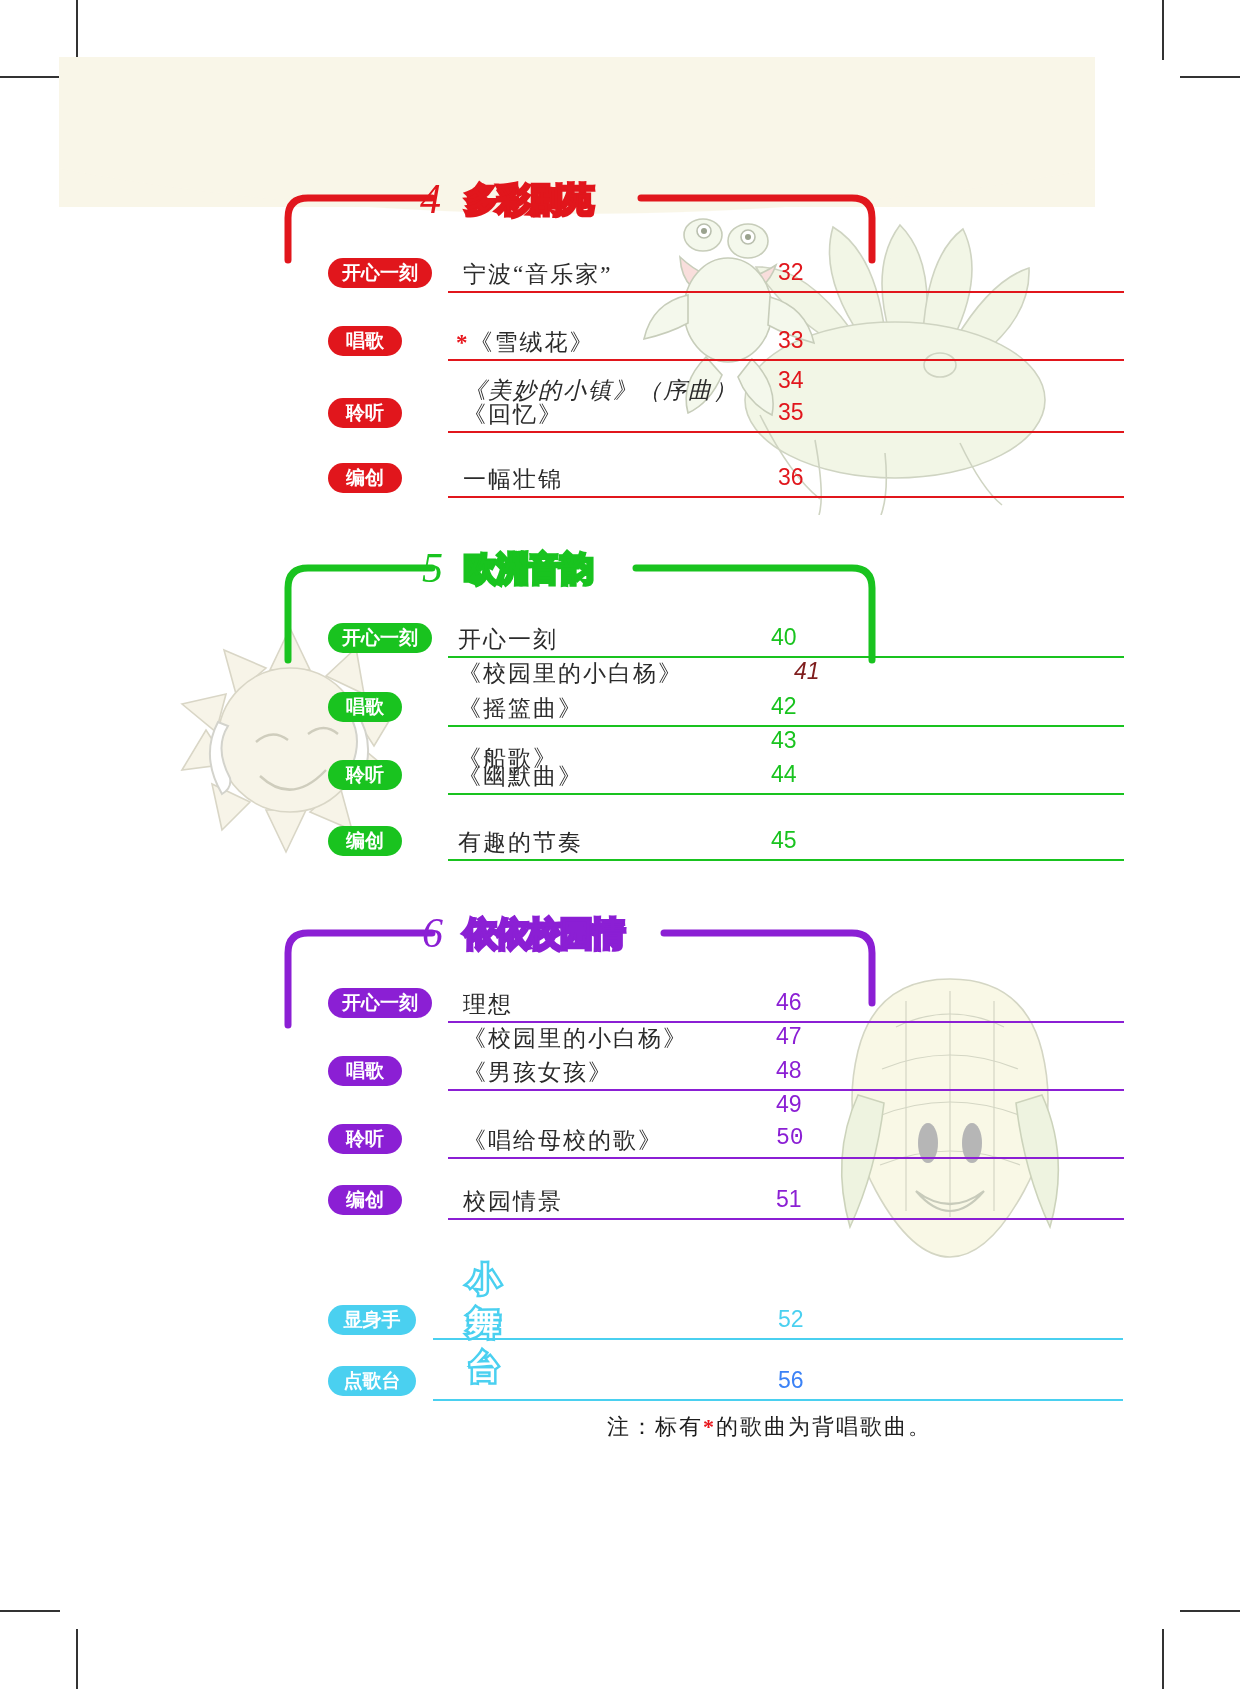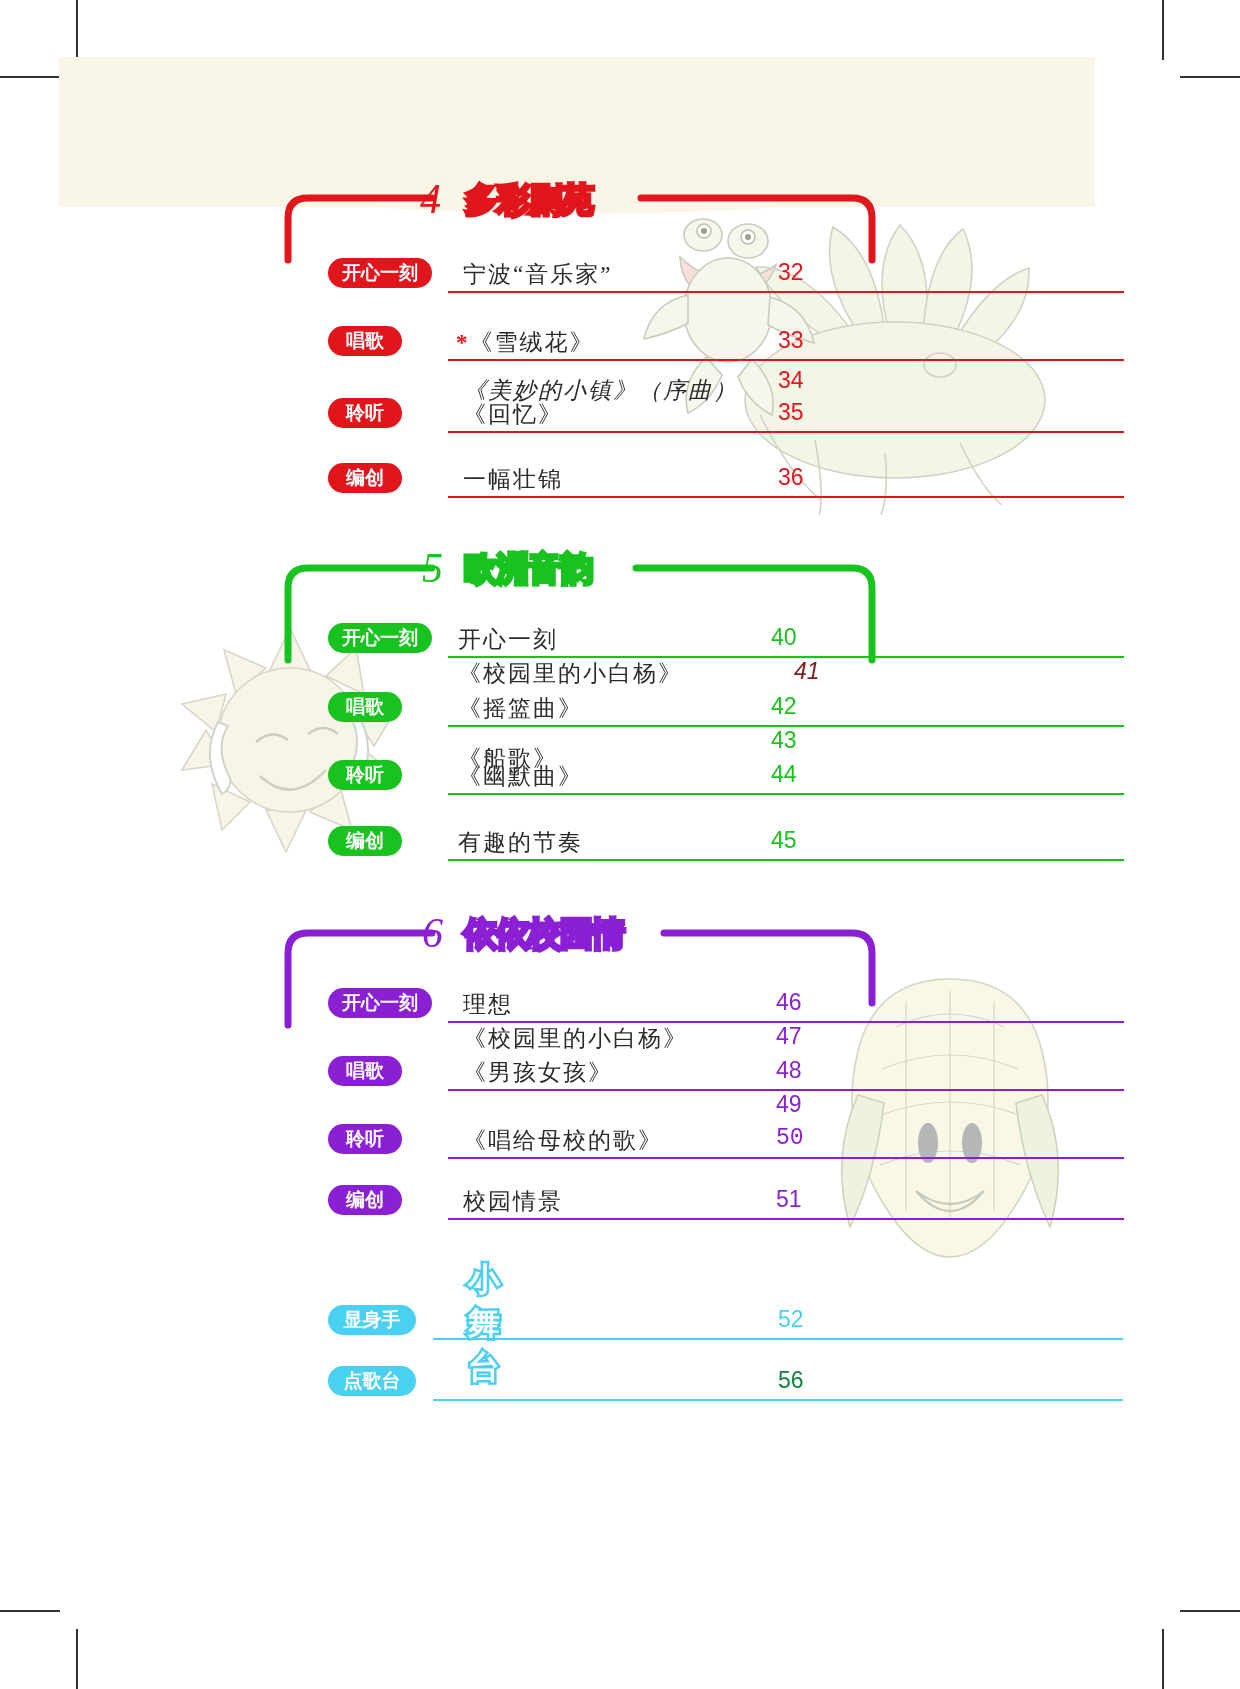--- a/index.html
+++ b/index.html
@@ -306,19 +306,22 @@
   <div class="section" style="left:0;top:0;">
     <div class="stage-title" style="left:468px;top:1258px;">小舞台</div>
 
     <div class="row" style="left:328px;top:1305px;width:476px;">
       <div class="pill w3" style="background:#4ad0f0;">显身手</div>
       <div class="pg" style="left:450px;top:1px;color:#4ad0f0;">52</div>
       <div class="rule" style="left:105px;top:33px;width:690px;background:#4ad0f0;"></div>
     </div>
     <div class="row" style="left:328px;top:1366px;width:476px;">
       <div class="pill w3" style="background:#4ad0f0;">点歌台</div>
-      <div class="pg" style="left:450px;top:1px;color:#15803d;">56</div>
+      <div class="pg" style="left:450px;top:1px;color:#3b82f6;">56</div>
       <div class="rule" style="left:105px;top:33px;width:690px;background:#4ad0f0;"></div>
     </div>
   </div>
 
+  <div class="footnote" style="left:607px;top:1412px;">
+    <span>注：标有</span><span class="star">*</span><span>的歌曲为背唱歌曲。</span>
+  </div>
 
 </div>
 
 </body></html>

